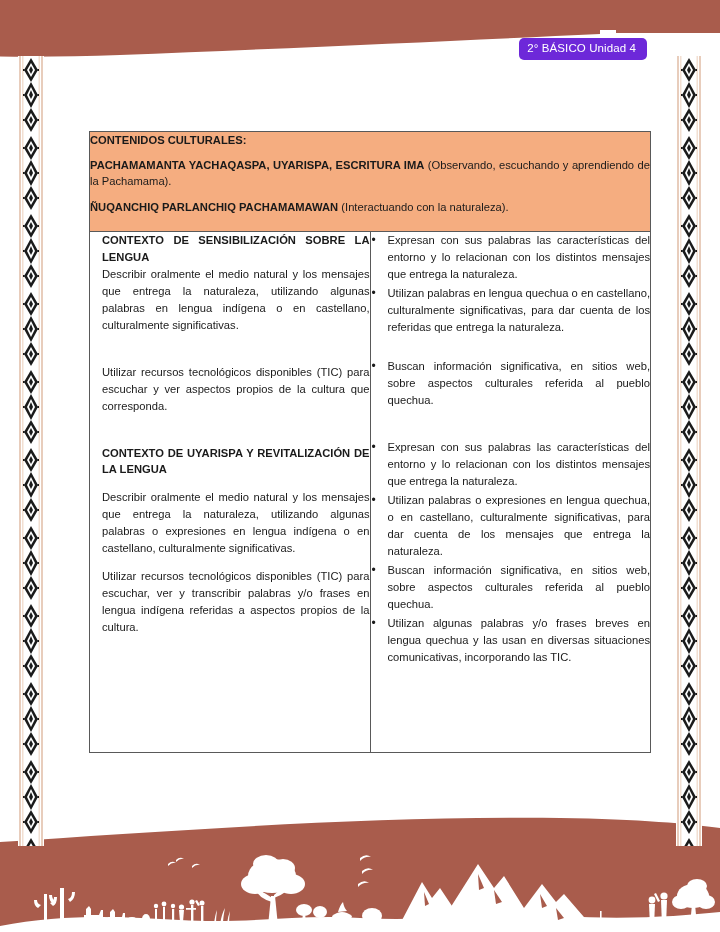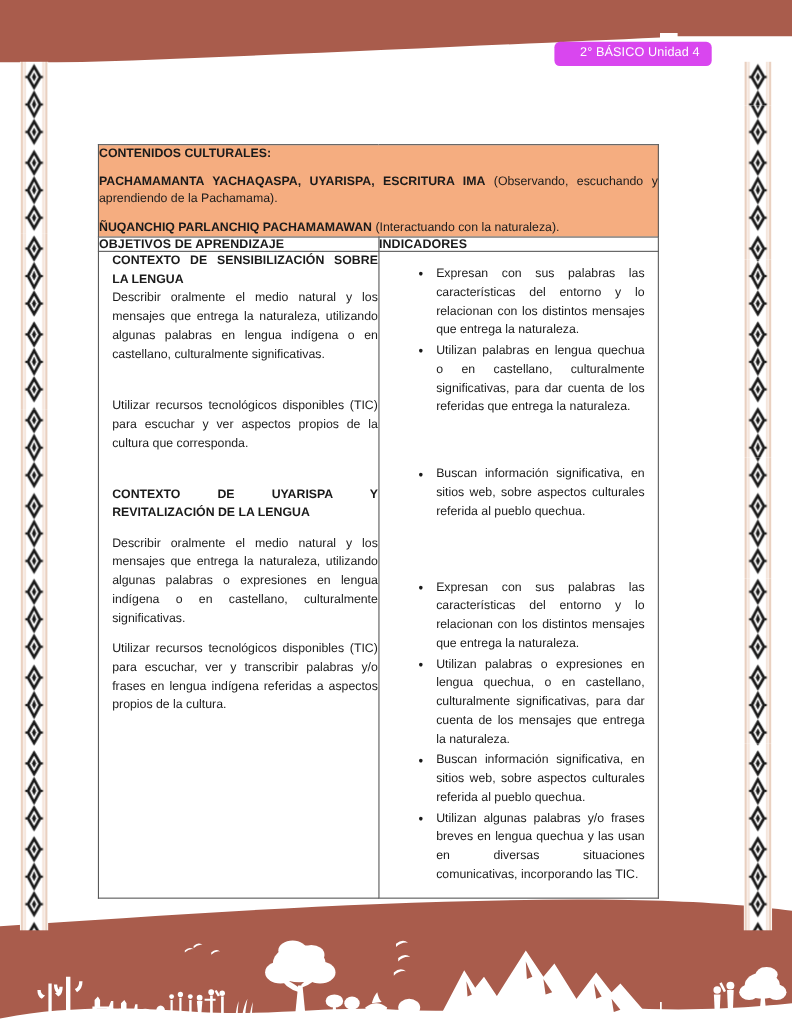--- a/index.html
+++ b/index.html
@@ -26,26 +26,26 @@
     position: absolute;
     bottom: 0; left: 0;
     width: 720px; height: 116px;
     z-index: 2;
   }
 
   .unit-badge {
     position: absolute;
     top: 38px;
     right: 73px;
-    background: #d946ef;
+    background: #6d28d9;
     color: #ffffff;
     font-size: 11.5px;
     font-family: "Liberation Sans", sans-serif;
     letter-spacing: .1px;
-    padding: 4px 11px 5px 23px;
+    padding: 4px 11px 5px 8px;
     border-radius: 5px;
     z-index: 5;
     white-space: nowrap;
     line-height: 1.15;
   }
 
   
   .weave {
     position: absolute;
     top: 56px;
@@ -60,39 +60,39 @@
   
   .sheet {
     position: absolute;
     left: 89px;
     top: 131px;
     width: 562px;
     z-index: 4;
   }
   table.oa {
     border-collapse: collapse;
-    width: 510px;
+    width: 562px;
     table-layout: fixed;
   }
   table.oa td {
     border: 1px solid #595959;
     vertical-align: top;
     padding: 0;
   }
   .cult {
     background: #f5ad80;
     padding: 7px 9px 9px 9px;
   }
   .cult p {
     margin: 0 0 9px 0;
     font-size: 11.2px;
     line-height: 1.45;
     text-align: justify;
   }
-  .cult p:last-child { margin-bottom: 0; }
+  .cult p:last-child { margin-bottom: 16px; }
   .cult b { font-weight: bold; }
 
   .eje {
     background: #f5ad80;
     padding: 6px 9px 7px 9px;
     font-size: 11.6px;
     line-height: 1.45;
     font-weight: bold;
     text-align: justify;
   }
@@ -121,22 +121,22 @@
   .oa-para {
     font-size: 11.2px;
     line-height: 1.52;
     text-align: justify;
     margin: 0;
   }
   .gap-sm { height: 11px; }
   .gap-lg { height: 30px; }
 
   ul.ind {
-    margin: 12px;
-    padding: 0 0 0 40px;
+    margin: 0;
+    padding: 0 0 0 17px;
     list-style: none;
   }
   ul.ind li {
     font-size: 11.2px;
     line-height: 1.52;
     text-align: justify;
     position: relative;
     margin: 0 0 2px 0;
     padding-left: 0;
   }
@@ -239,24 +239,20 @@
   <table class="oa">
     <tbody>
         <tr>
       <td colspan="2" class="cult">
         <p>
           <b>CONTENIDOS CULTURALES:</b>
         </p>
         <p><b>PACHAMAMANTA YACHAQASPA, UYARISPA, ESCRITURA IMA</b><span> (Observando, escuchando y aprendiendo de la Pachamama).</span></p>
         <p><b>ÑUQANCHIQ PARLANCHIQ PACHAMAMAWAN</b><span> (Interactuando con la naturaleza).</span></p>
       </td>
-    </tr>
-    <tr>
-      <td class="colhead" style="width:276px">OBJETIVOS DE APRENDIZAJE</td>
-      <td class="colhead" style="width:286px">INDICADORES</td>
     </tr>
     <tr>
       <td class="bodycell">
         <div class="oa-block">
           <p class="oa-title">CONTEXTO DE SENSIBILIZACIÓN SOBRE LA LENGUA</p>
           <p class="oa-para">Describir oralmente el medio natural y los mensajes que entrega la naturaleza, utilizando algunas palabras en lengua indígena o en castellano, culturalmente significativas.</p>
           <div class="gap-lg"></div>
           <p class="oa-para">Utilizar recursos tecnológicos disponibles (TIC) para escuchar y ver aspectos propios de la cultura que corresponda.</p>
         </div>
         <div class="gap-lg"></div>

